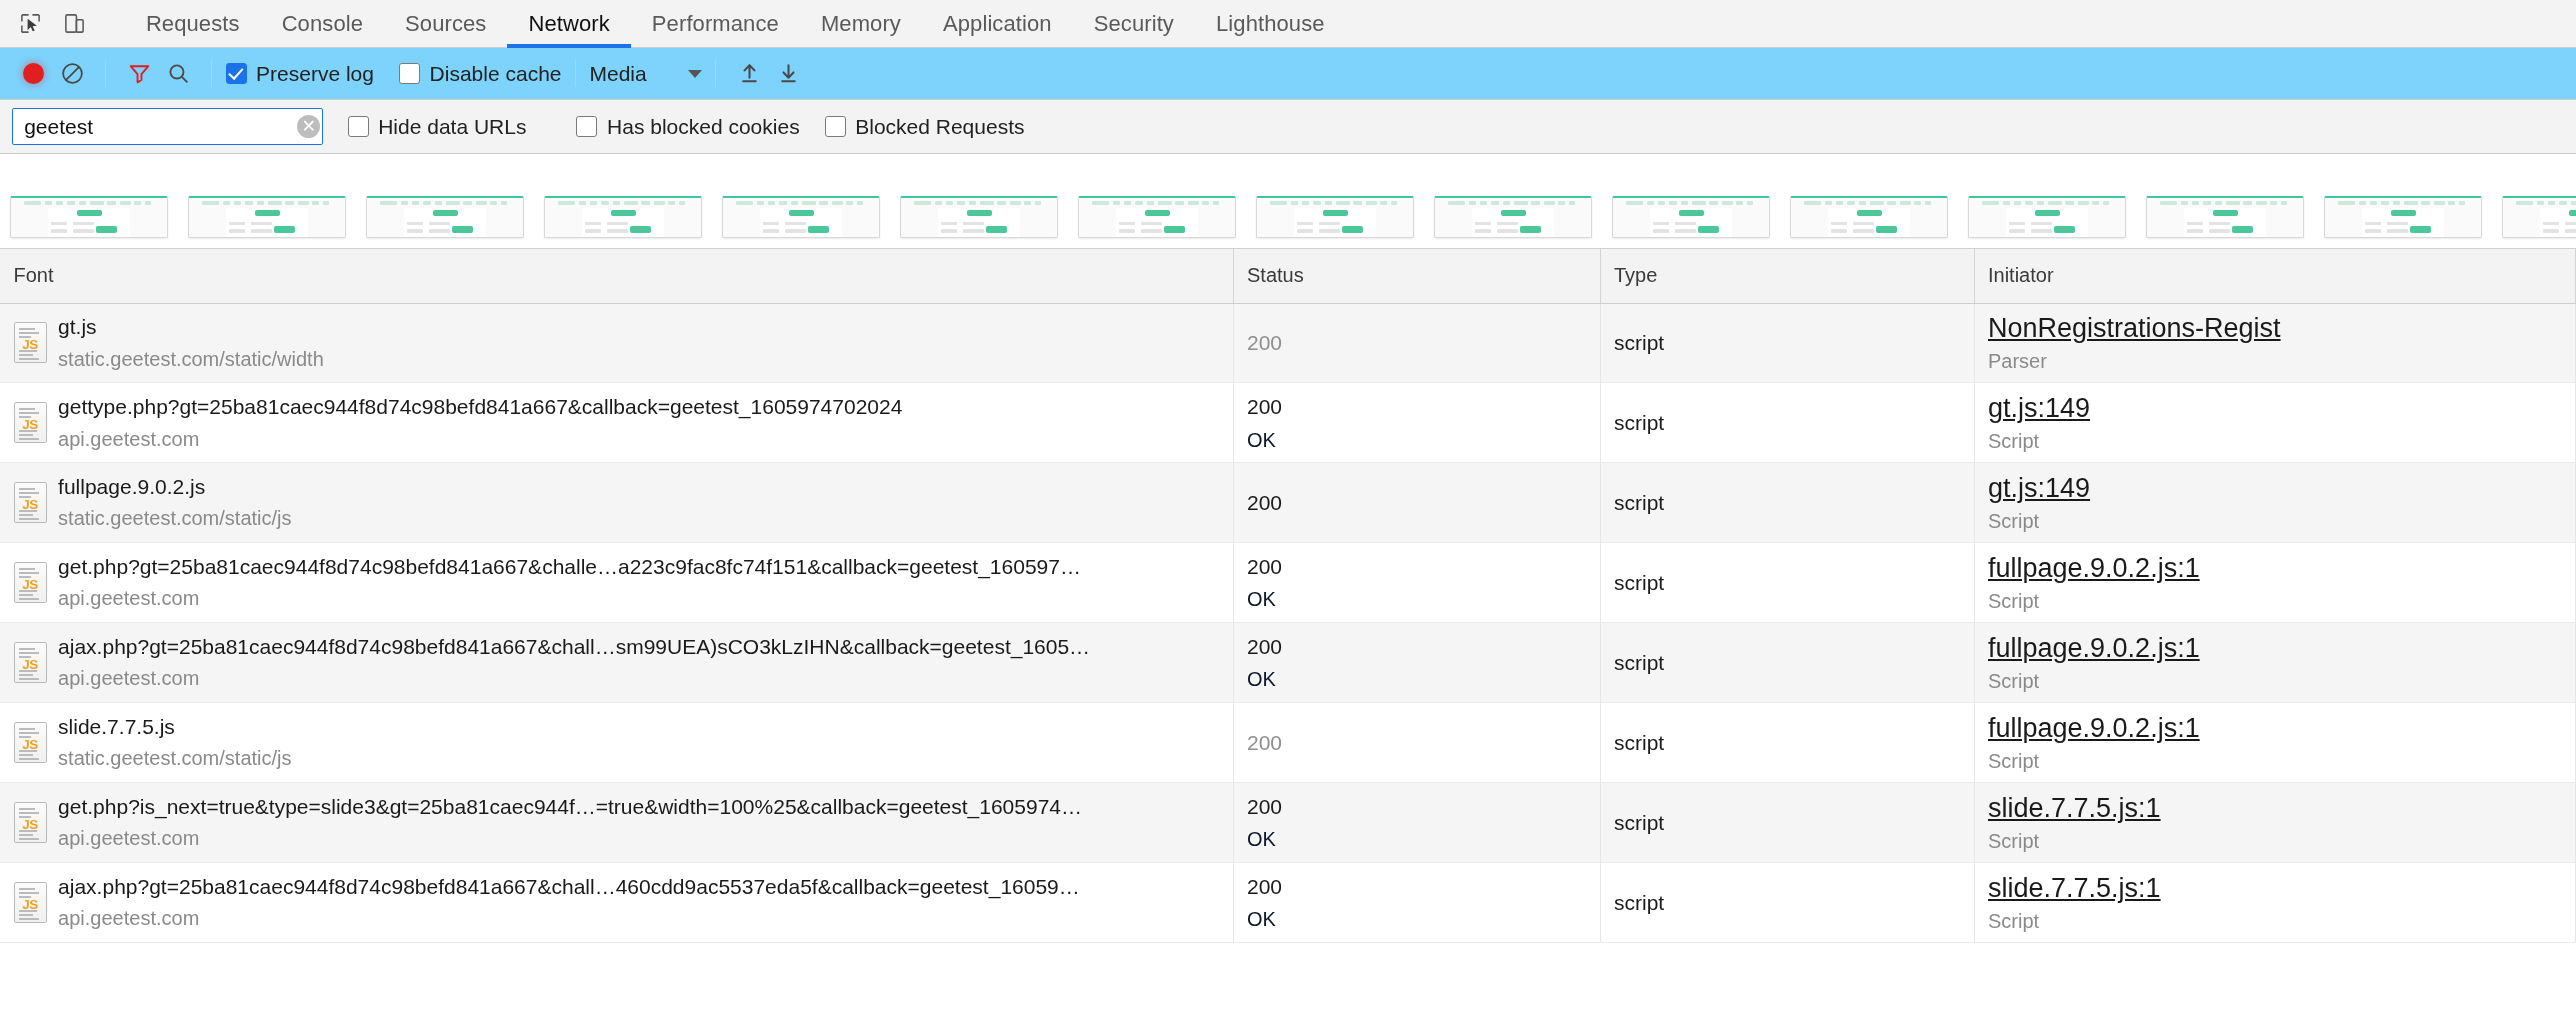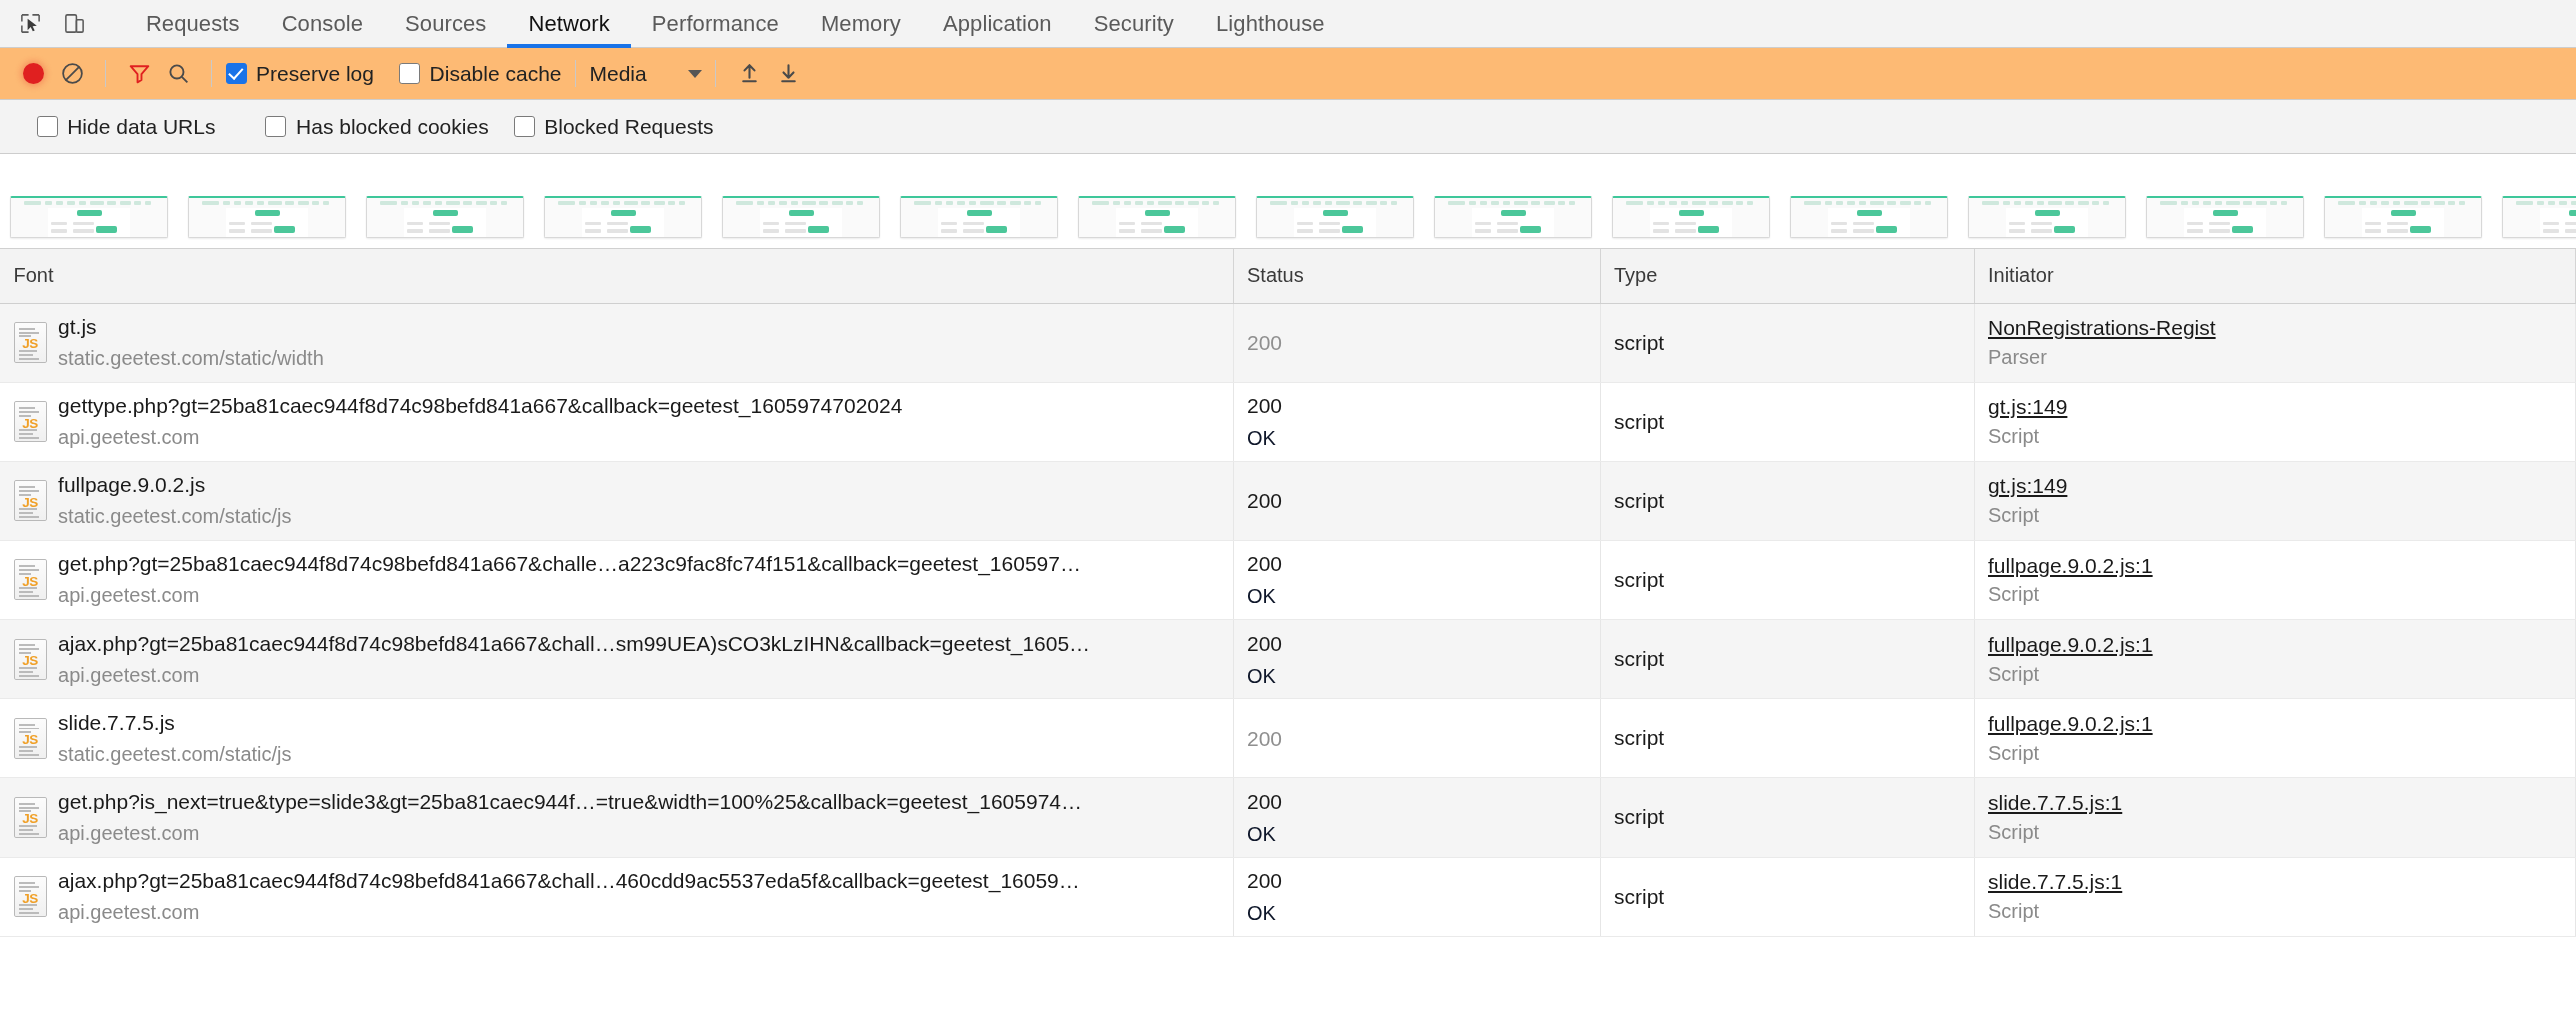--- a/index.html
+++ b/index.html
@@ -35,21 +35,21 @@
     cursor: pointer; position: relative; white-space: nowrap;
   }
   .tab.active { color: #111; }
   .tab.active::after {
     content:""; position:absolute; left: 0; right: 0; bottom: -1px; height: 3.9px; background: #1a73e8;
   }
 
   
   .ctrlbar {
     height: 52px; min-height: 52px;
-    background: #fdba74;
+    background: #7dd3fc;
     border-bottom: 1px solid #cdcdcd;
     display: flex; align-items: center;
     padding: 0 13.5px; gap: 0;
   }
   .cb-btn { width: 39px; height: 39px; display: flex; align-items:center; justify-content:center; border-radius:2.9px; cursor:pointer; }
   .cb-sep { width: 1px; height: 27px; background: #c9c9c9; margin: 0 13.5px; }
   .rec-dot { width: 21px; height: 21px; border-radius: 50%; background: #e02020; box-shadow: 0 0 6.8px 1.9px rgba(224,32,32,.28); }
   .checkbox {
     width: 21px; height: 21px; border: 1.9px solid #7a7a7a; border-radius: 2.9px;
     background: #fff; display:inline-block; position: relative; flex: none; cursor: pointer;
@@ -144,21 +144,21 @@
   .nametext { min-width: 0; }
   .n1 {
     font-size: 21px; color:#1a1a1a; white-space: nowrap; overflow:hidden; text-overflow: ellipsis;
     max-width: 1148px; line-height: 1.25;
   }
   .n2 { font-size: 20px; color:#8a8a8a; margin-top: 5.8px; line-height: 1.25; }
   .st1 { font-size: 21px; color:#1a1a1a; line-height: 1.3; }
   .st1.muted { color: #8f8f8f; }
   .st2 { font-size: 20px; color:#0f172a; margin-top: 5.8px; line-height: 1.3; }
   .ty { font-size: 21px; color:#1a1a1a; }
-  .in1 { font-size: 21px; color:#1a1a1a; text-decoration: underline; cursor:pointer; white-space:nowrap; }
+  .in1 { font-size: 27px; color:#1a1a1a; text-decoration: underline; cursor:pointer; white-space:nowrap; }
   .in2 { font-size: 20px; color:#8a8a8a; margin-top: 5.8px; }
 </style>
 </head>
 <body>
 
 <div class="devtools">
 
   <div class="tabbar">
     <div class="tb-icons">
       <div class="tb-iconbtn">
@@ -252,20 +252,24 @@
     </div>
     <div class="cb-btn">
       <svg width="25" height="25" viewBox="0 0 24 24" aria-hidden="true">
         <path d="M12 16 L12 4 M12 16 L7.2 11 M12 16 L16.8 11" stroke="#4a4a4a" stroke-width="2" fill="none" stroke-linecap="round"></path>
         <line x1="6" y1="19.5" x2="18" y2="19.5" stroke="#4a4a4a" stroke-width="2" stroke-linecap="round"></line>
       </svg>
     </div>
   </div>
 
   <div class="filterbar">
+    <div class="searchwrap">
+      <input type="text" value="geetest" placeholder="Filter" style="">
+      <span class="clear-x">✕</span>
+    </div>
     <span class="cb-gap"></span>
     <label class="fb-check">
       <span class="checkbox"></span>
       <span>Hide data URLs</span>
     </label>
     <span class="cb-gap"></span>
     <span class="cb-gap"></span>
     <label class="fb-check">
       <span class="checkbox"></span>
       <span>Has blocked cookies</span>

